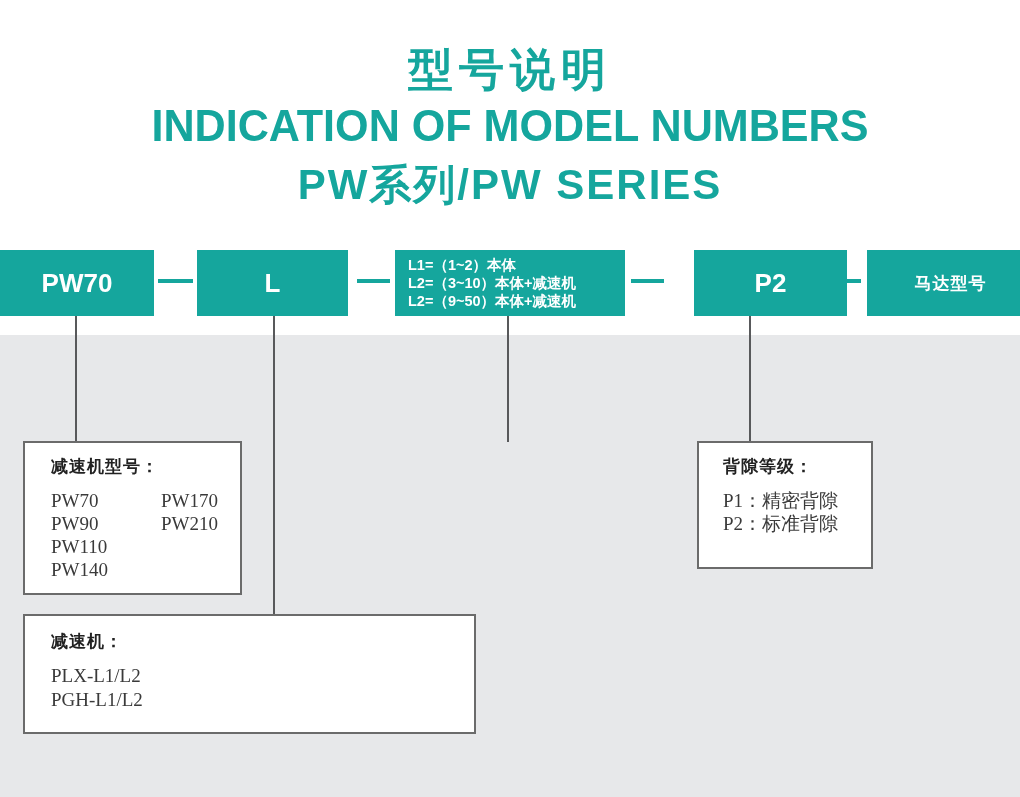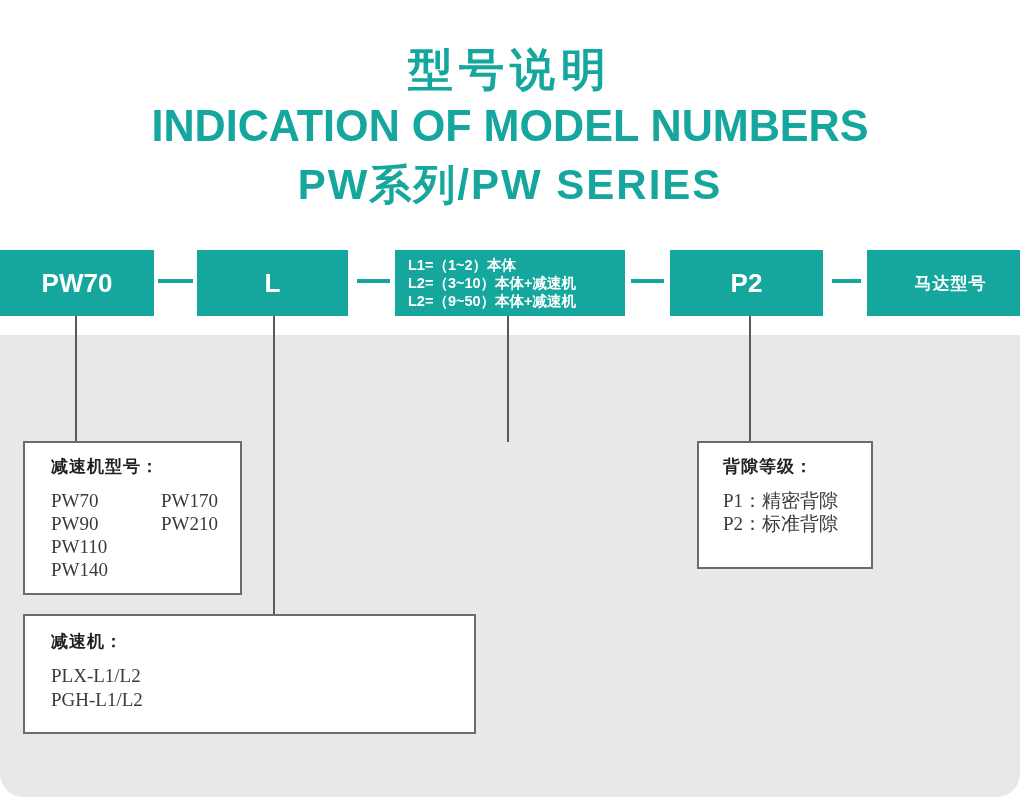--- a/index.html
+++ b/index.html
@@ -4,21 +4,20 @@
 <style>
   * { margin: 0; padding: 0; box-sizing: border-box; }
   html, body { background: #fff; }
   .page {
     position: relative;
     width: 1020px;
     height: 797px;
     background: var(--page_bg, #fff);
     font-family: "Liberation Sans", "DejaVu Sans", sans-serif;
     overflow: hidden;
-    border-radius: 23px;
   }
 
   
   .title-line {
     position: absolute;
     left: 0;
     width: 1020px;
     text-align: center;
     color: var(--teal, #15A69D);
     font-weight: bold;
@@ -46,21 +45,21 @@
     font-weight: bold;
     display: flex;
     align-items: center;
     justify-content: center;
   }
   .tbox-series { left: 0;     width: 154px; font-size: 26px; }
   .tbox-stage  { left: 197px; width: 151px; font-size: 26px; }
   .tbox-note   { left: 395px; width: 230px; flex-direction: column;
                  align-items: flex-start; justify-content: center;
                  padding-left: 13px; font-size: 14.5px; line-height: 18px; }
-  .tbox-backlash { left: 670px; width: 153px; font-size: 26px; }
+  .tbox-backlash { left: 694px; width: 153px; font-size: 26px; }
   .tbox-motor  { left: 867px; width: 167px; font-size: 17px; letter-spacing: 1px; }
   .tbox-note div { white-space: nowrap; text-align: center; }
 
   
   .dash {
     position: absolute;
     top: 279px;
     height: 4px;
     background: var(--teal, #15A69D);
   }

